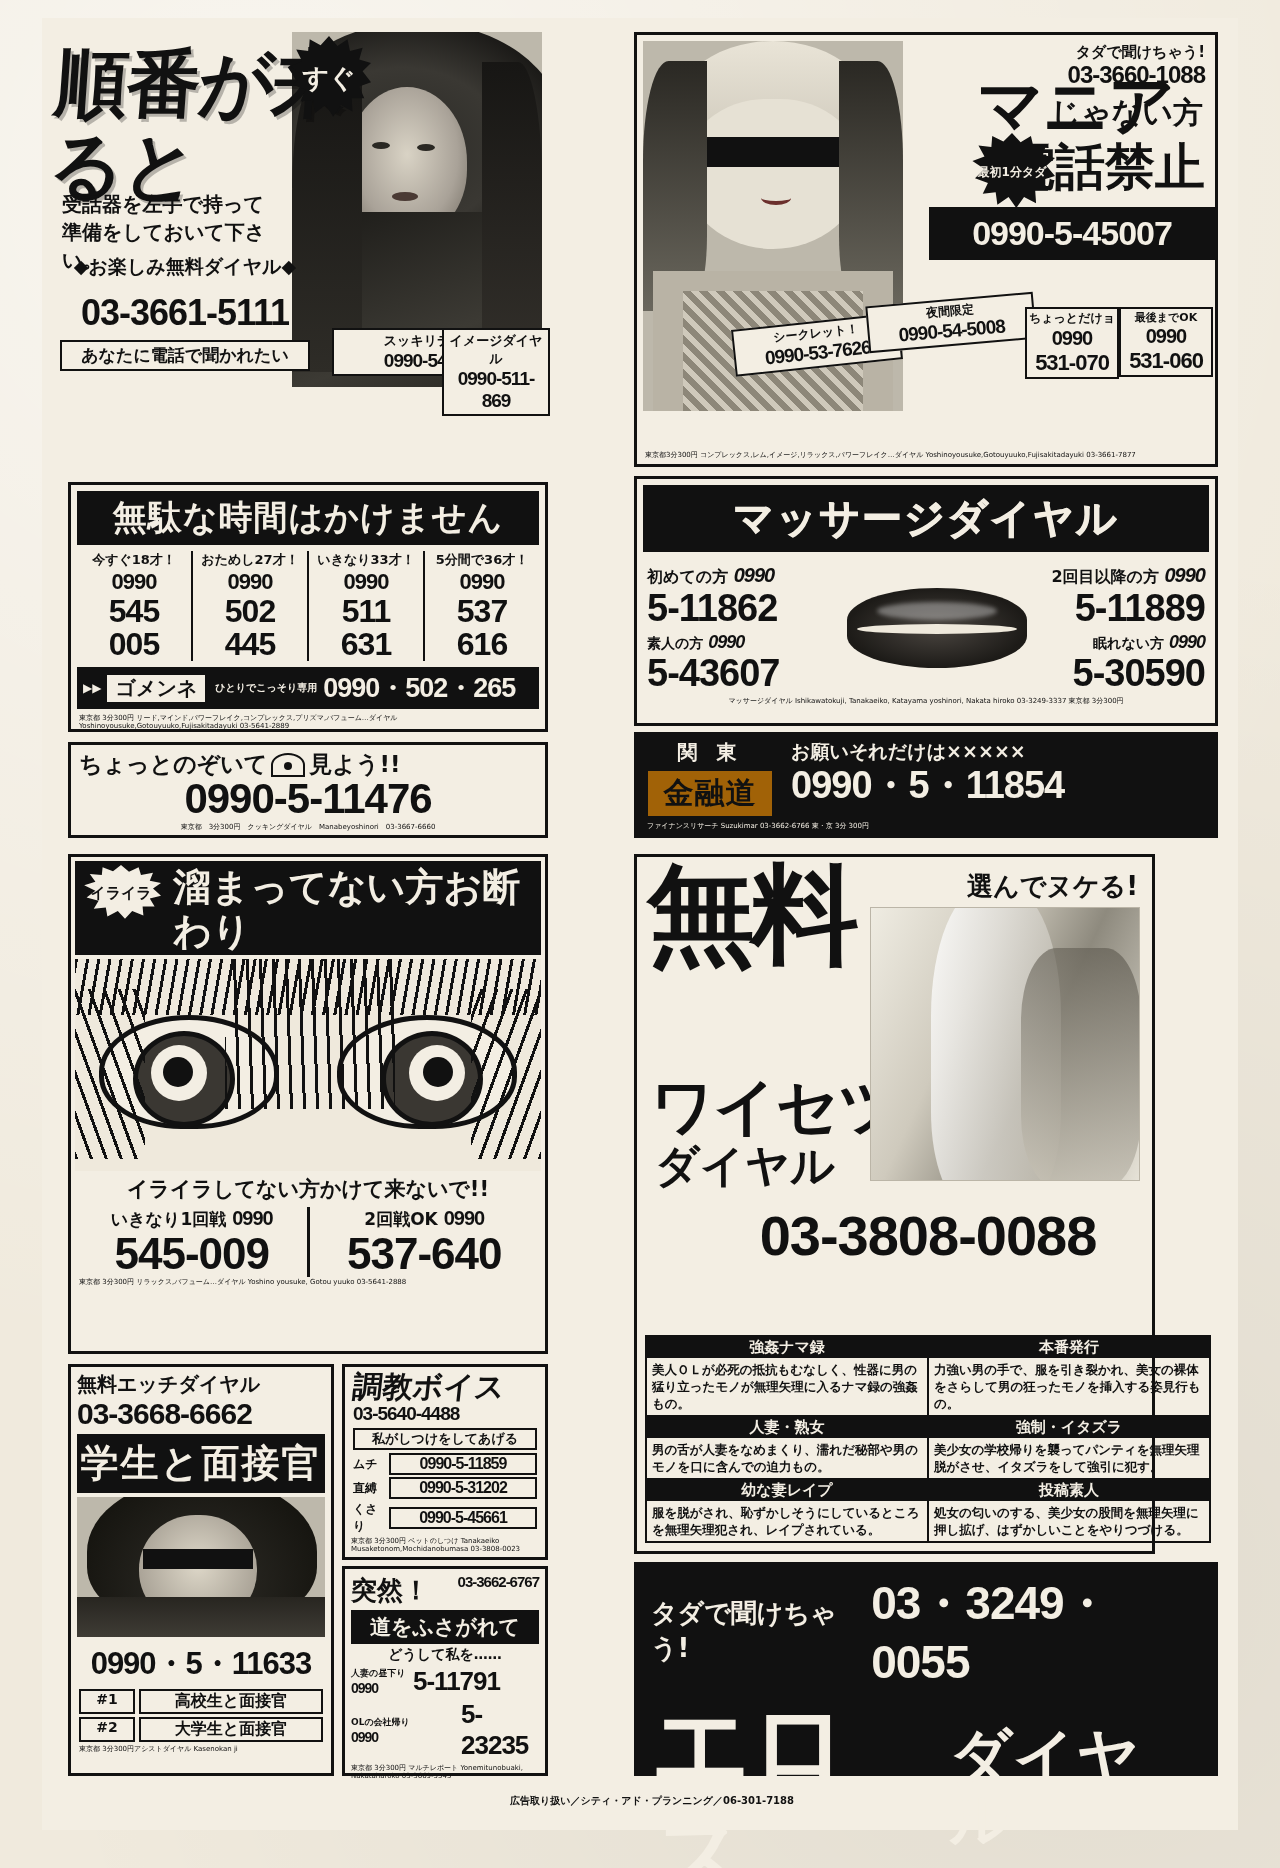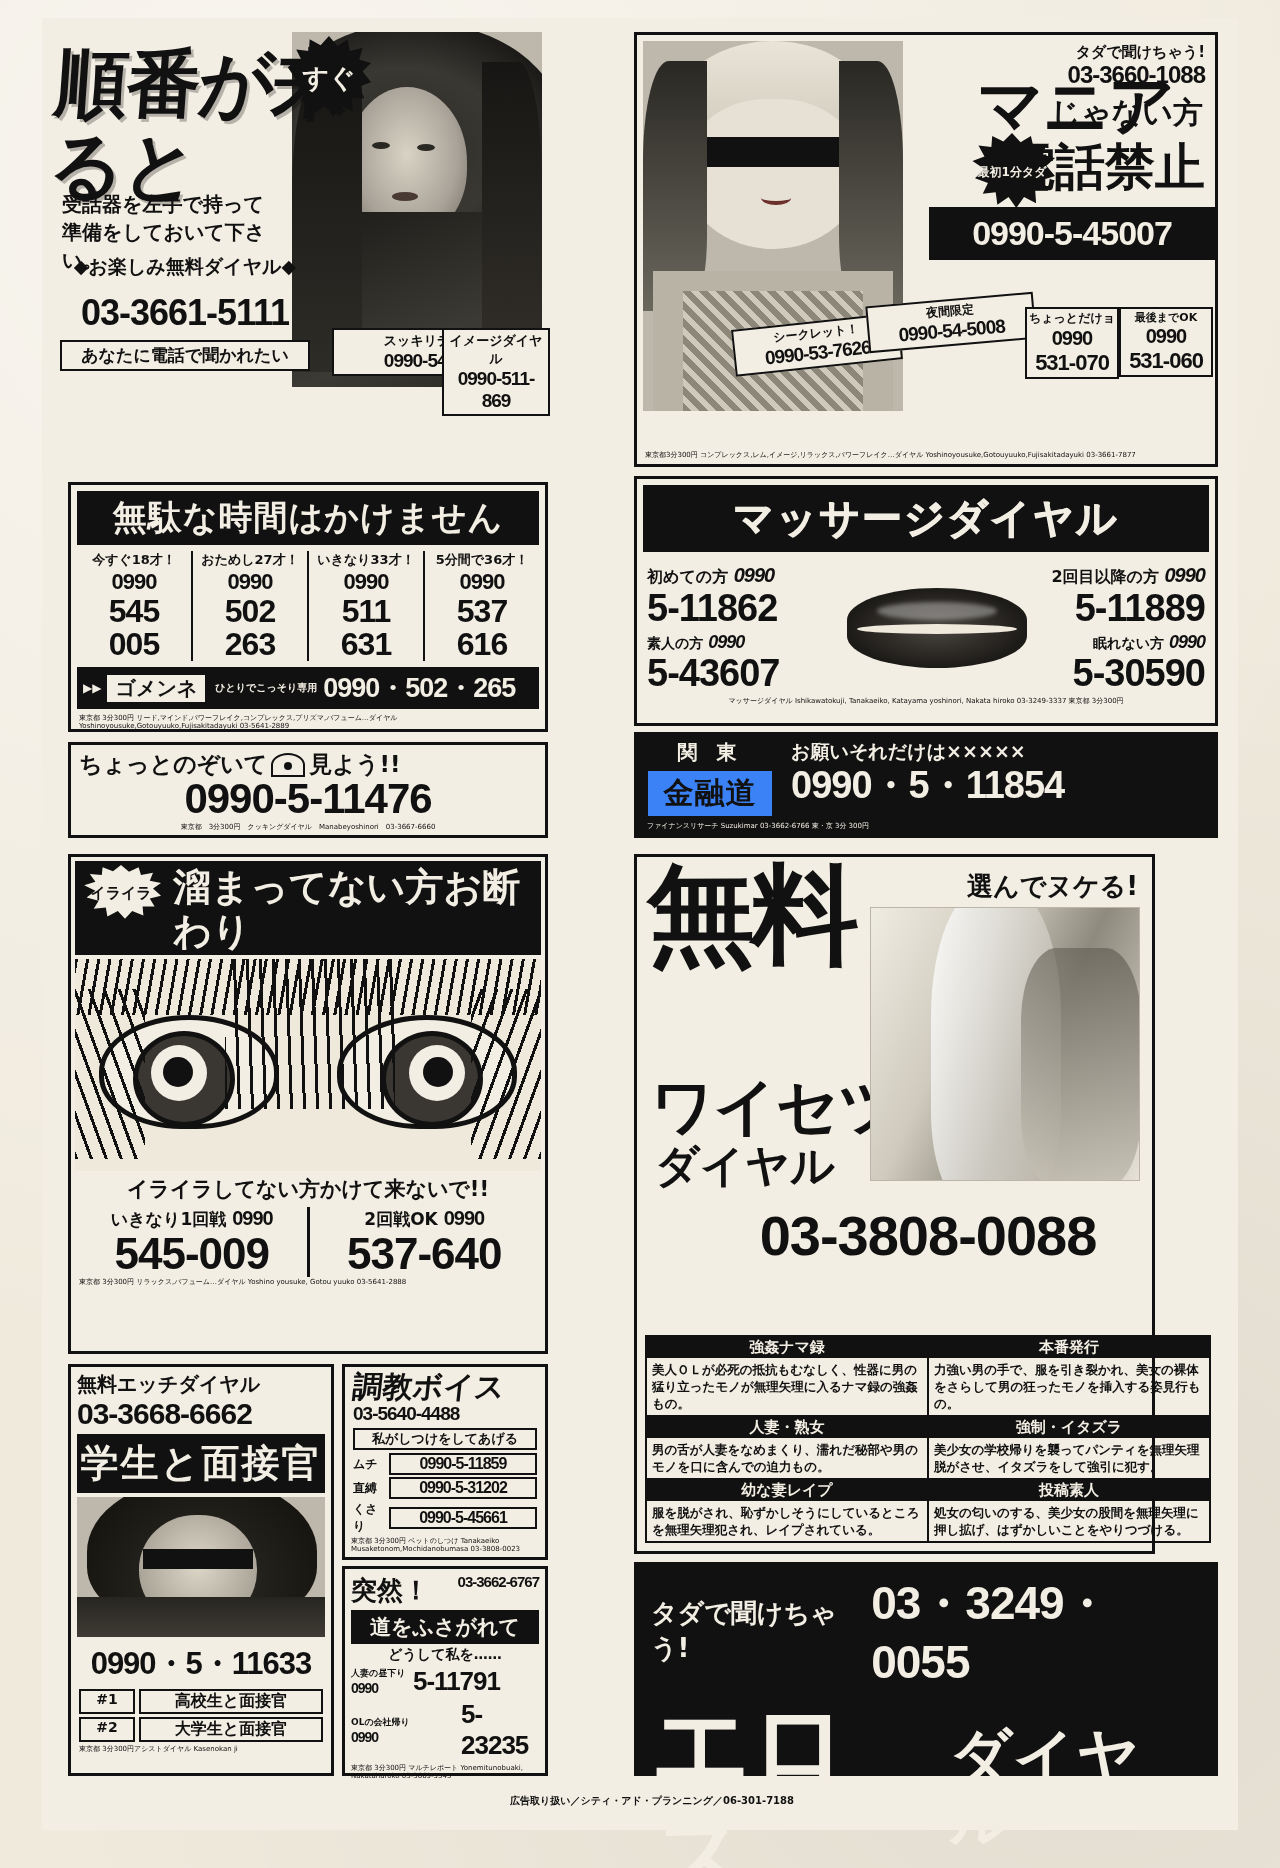--- a/index.html
+++ b/index.html
@@ -95,21 +95,21 @@
         <div style="flex:1;text-align:center;border-right:2px solid #111;">
           <div class="jp" style="font-size:13px;">今すぐ18才！</div>
           <div class="num" style="font-size:22px;">0990</div>
           <div class="num" style="font-size:32px;line-height:32px;">545</div>
           <div class="num" style="font-size:32px;line-height:34px;">005</div>
         </div>
         <div style="flex:1;text-align:center;border-right:2px solid #111;">
           <div class="jp" style="font-size:13px;">おためし27才！</div>
           <div class="num" style="font-size:22px;">0990</div>
           <div class="num" style="font-size:32px;line-height:32px;">502</div>
-          <div class="num" style="font-size:32px;line-height:34px;">263</div>
+          <div class="num" style="font-size:32px;line-height:34px;">445</div>
         </div>
         <div style="flex:1;text-align:center;border-right:2px solid #111;">
           <div class="jp" style="font-size:13px;">いきなり33才！</div>
           <div class="num" style="font-size:22px;">0990</div>
           <div class="num" style="font-size:32px;line-height:32px;">511</div>
           <div class="num" style="font-size:32px;line-height:34px;">631</div>
         </div>
         <div style="flex:1;text-align:center;">
           <div class="jp" style="font-size:13px;">5分間で36才！</div>
           <div class="num" style="font-size:22px;">0990</div>
@@ -216,21 +216,21 @@
           <div class="num" style="font-size:38px;line-height:40px;">5-30590</div>
         </div>
       </div>
       <div class="xtiny ctr">マッサージダイヤル Ishikawatokuji, Tanakaeiko, Katayama yoshinori, Nakata hiroko 03-3249-3337 東京都 3分300円</div>
     </div>
 
     <div class="blk inv" style="left:592px;top:714px;width:584px;height:106px;border:3px solid #111;">
       <div style="display:flex;align-items:flex-start;padding:4px 8px;">
         <div style="width:130px;text-align:center;">
           <div class="jp" style="font-size:20px;letter-spacing:6px;">関 東</div>
-          <div class="bx jp ctr" style="background:#3b82f6;color:#111;font-size:30px;padding:2px 0;margin-top:2px;letter-spacing:1px;">金融道</div>
+          <div class="bx jp ctr" style="background:#a16207;color:#111;font-size:30px;padding:2px 0;margin-top:2px;letter-spacing:1px;">金融道</div>
         </div>
         <div style="flex:1;padding-left:16px;">
           <div class="jp" style="font-size:19px;">お願いそれだけは×××××</div>
           <div class="num" style="font-size:38px;line-height:40px;">0990・5・11854</div>
         </div>
       </div>
       <div class="xtiny" style="padding:0 10px;color:#f3eee3;">ファイナンスリサーチ Suzukimar 03-3662-6766 東・京 3分 300円</div>
     </div>
 
     <div class="blk bx" style="left:26px;top:836px;width:480px;height:500px;">

